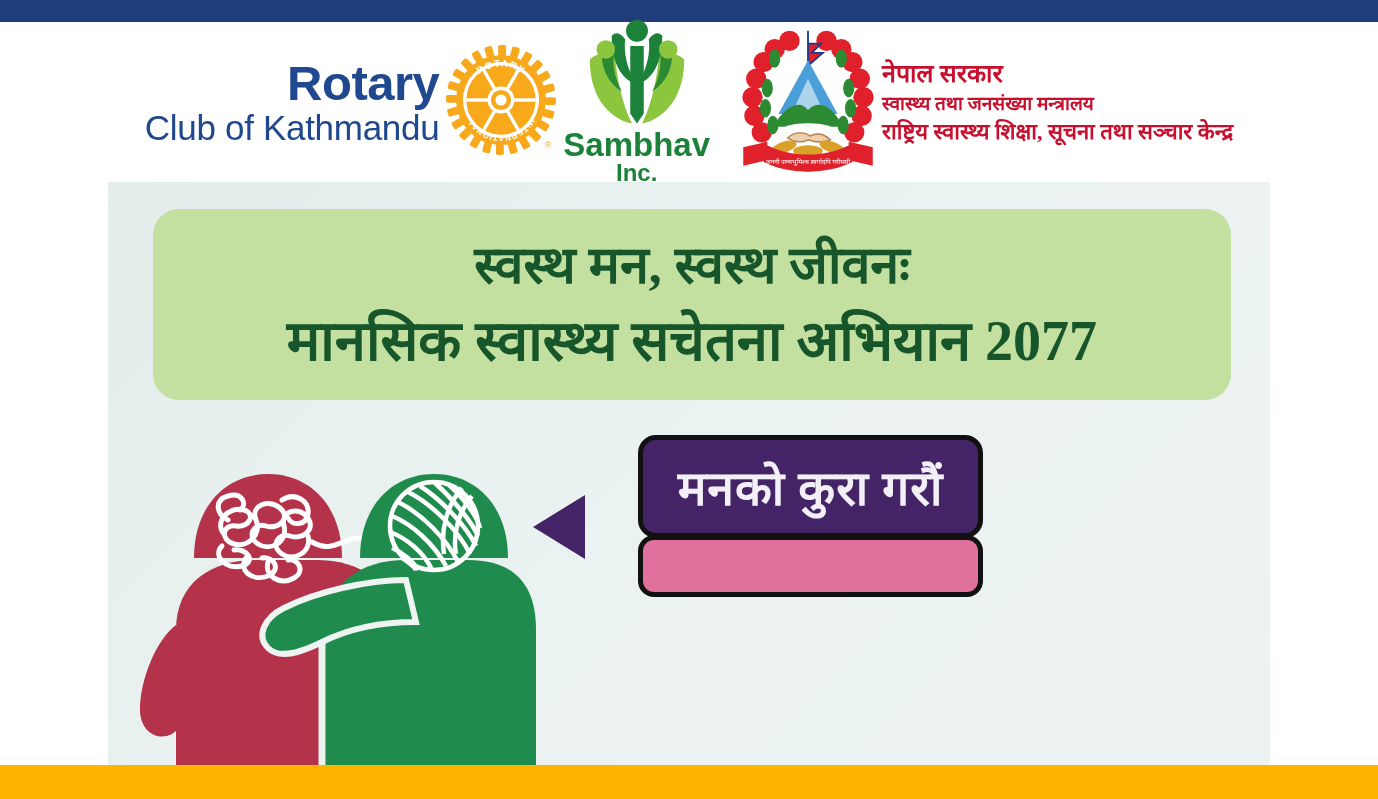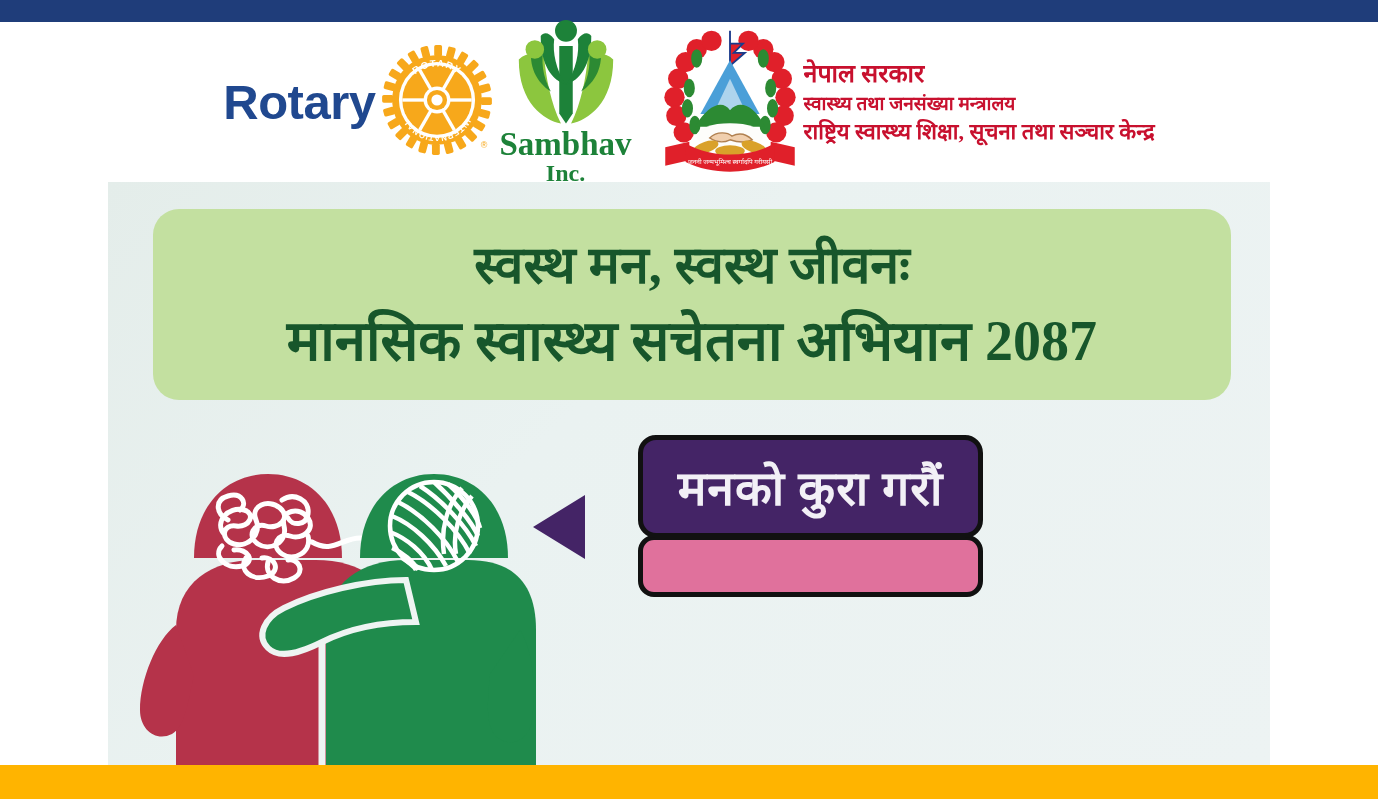--- a/index.html
+++ b/index.html
@@ -68,21 +68,20 @@
     letter-spacing: -0.3px;
   }
   .rotary-wheel { margin-left: 6px; }
 
   
   .sambhav-logo {
     display: flex;
     flex-direction: column;
     align-items: center;
     margin-right: 24px;
-    font-family: Liberation Serif, serif;
   }
   .sambhav-name {
     font-size: 33px;
     font-weight: bold;
     color: #1d8239;
     line-height: 0.95;
     margin-top: -2px;
   }
   .sambhav-inc {
     font-size: 24px;
@@ -197,20 +196,21 @@
 </head>
 <body>
 
 <div class="top-bar"></div>
 
 <div class="header">
 
   <div class="rotary-logo">
     <div class="rotary-words">
       <span class="rotary-word-main">Rotary</span>
+      <span class="rotary-word-sub">Club of Kathmandu</span>
     </div>
     <div class="rotary-wheel">
       <svg width="112" height="112" viewBox="0 0 200 200" aria-hidden="true">
         <g fill="#f7a81b">
 
           <g id="teeth">
             <rect x="95" y="2" width="14" height="20" rx="3" transform="rotate(0 100 100)"></rect>
             <rect x="95" y="2" width="14" height="20" rx="3" transform="rotate(15 100 100)"></rect>
             <rect x="95" y="2" width="14" height="20" rx="3" transform="rotate(30 100 100)"></rect>
             <rect x="95" y="2" width="14" height="20" rx="3" transform="rotate(45 100 100)"></rect>
@@ -351,21 +351,21 @@
       <div class="govt-line govt-line-3">राष्ट्रिय स्वास्थ्य शिक्षा, सूचना तथा सञ्चार केन्द्र</div>
     </div>
   </div>
 
 </div>
 
 <div class="content-panel">
 
   <div class="title-banner">
     <div class="title-line title-line-1">स्वस्थ मन, स्वस्थ जीवनः</div>
-    <div class="title-line title-line-2">मानसिक स्वास्थ्य सचेतना अभियान 2087</div>
+    <div class="title-line title-line-2">मानसिक स्वास्थ्य सचेतना अभियान 2077</div>
   </div>
 
   <div class="illustration">
     <svg width="420" height="340" viewBox="0 0 420 340" aria-hidden="true">
 
       <path d="M60 200 C60 152 96 130 140 130 L200 130 C244 130 280 152 280 200 L280 340 L60 340 Z" fill="#b5334a"></path>
 
       <path d="M60 195 C40 210 24 250 24 280 C24 300 40 312 56 304 C70 296 72 270 78 246 Z" fill="#b5334a"></path>
 
       <path d="M78 128 C78 76 110 44 152 44 C194 44 226 76 226 128 Z" fill="#b5334a"></path>

